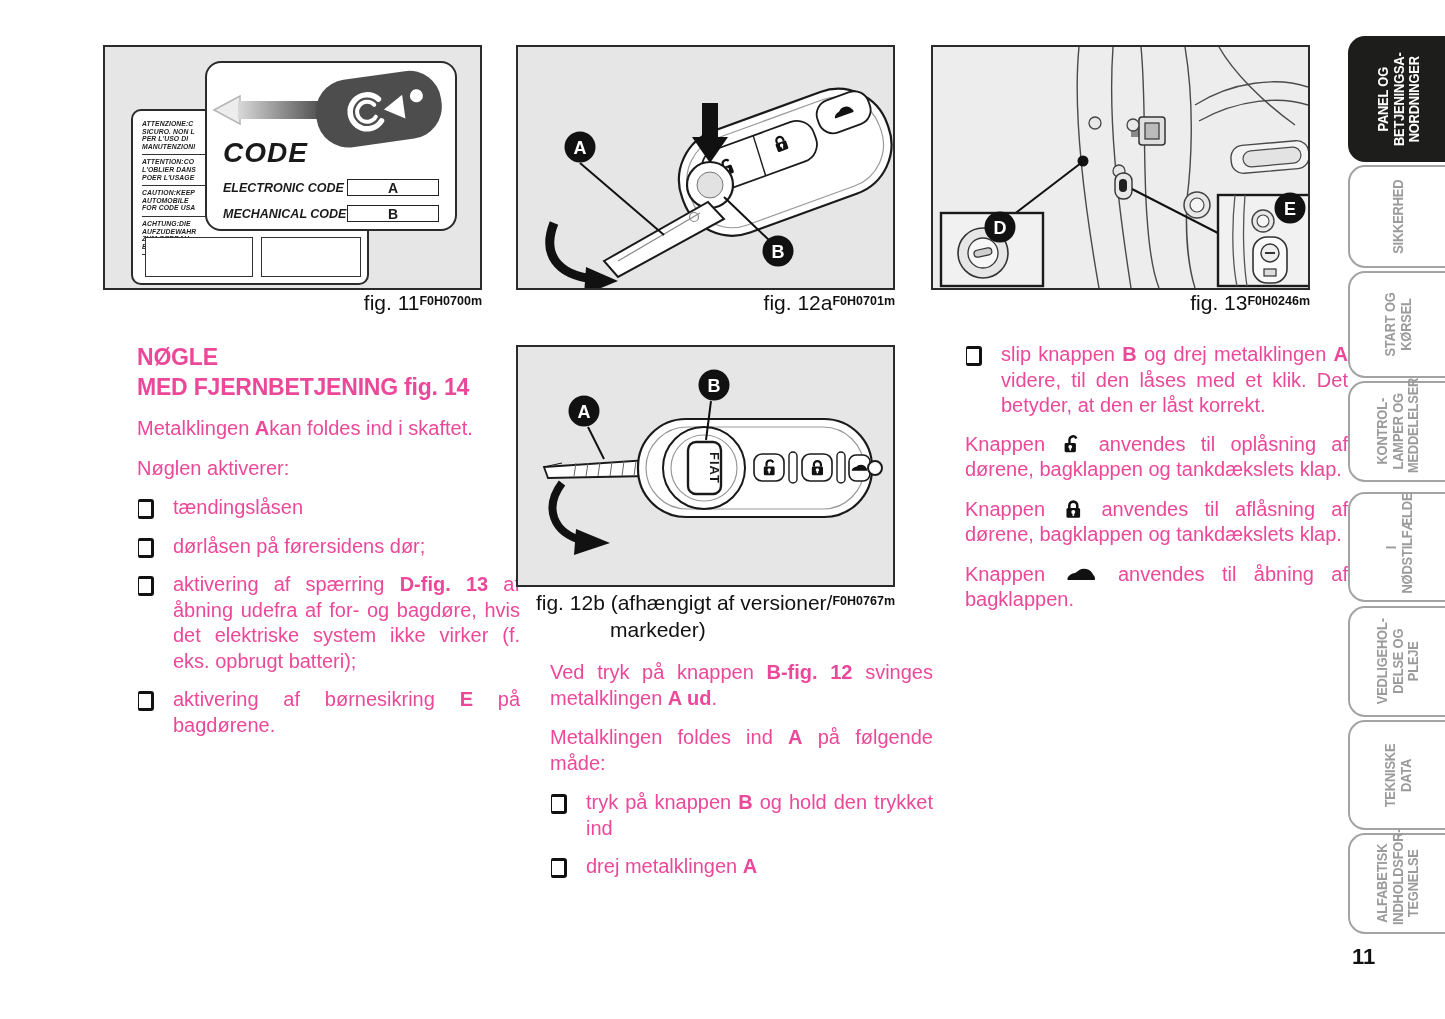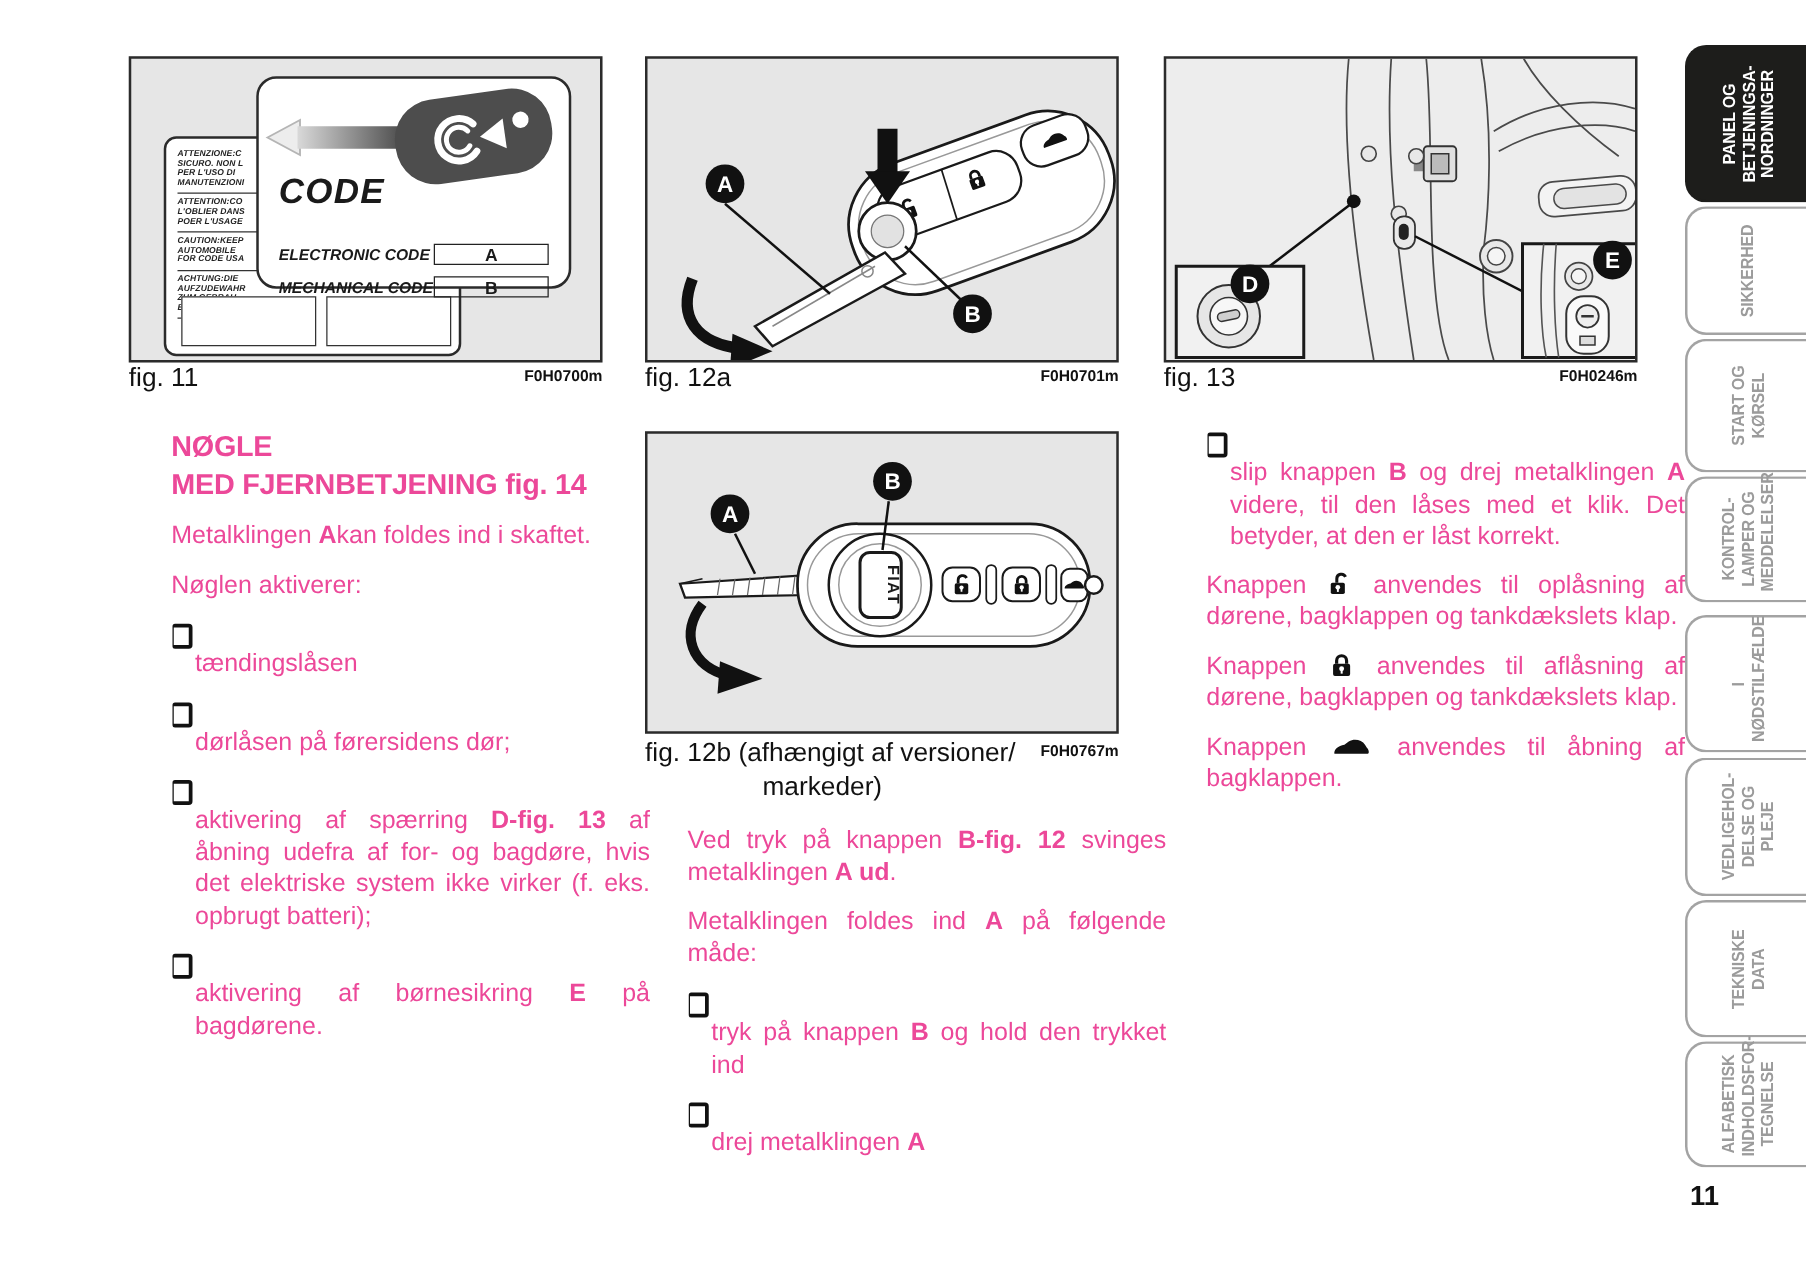--- a/index.html
+++ b/index.html
@@ -1,44 +1,44 @@
 <!DOCTYPE html>
 <html><head>
 <meta charset="utf-8">
 <style>
   html,body{margin:0;padding:0;background:#fff;}
   #page{position:relative;width:1445px;height:1019px;background:#fff;overflow:hidden;
         font-family:"Liberation Sans","DejaVu Sans",sans-serif;color:#1a1a1a;}
   
   .fig-panel{position:absolute;background:#e6e6e6;border:2px solid #2b2b2b;box-sizing:border-box;}
   .fig-panel svg{position:absolute;left:0;top:0;}
-  .caption-row{position:absolute;display:flex;justify-content:space-between;align-items:flex-start;}
+  .caption-row{position:absolute;display:flex;justify-content:flex-end;align-items:flex-start;}
   .fig-caption{font-size:21px;color:#111;}
   .fig-code{font-size:12.5px;font-weight:bold;margin-top:3px;color:#111;}
   .caption-line2{font-size:21px;color:#111;padding-left:62px;margin-top:2px;}
   
   .card-back{position:absolute;left:26px;top:62px;width:238px;height:176px;background:#fff;
              border:2px solid #2b2b2b;border-radius:10px;box-sizing:border-box;}
   .warn-stack{position:absolute;left:9px;top:6px;width:96px;}
   .warn{font-style:italic;font-weight:bold;font-size:6.8px;line-height:7.6px;white-space:pre-line;
         padding:3px 0 4px;border-bottom:1px solid #333;letter-spacing:.1px;color:#222;}
   .bbox{position:absolute;top:126px;height:40px;background:#fff;border:1.5px solid #333;box-sizing:border-box;}
   .card-front{position:absolute;left:100px;top:14px;width:252px;height:170px;background:#fff;
               border:2.5px solid #2b2b2b;border-radius:16px;box-sizing:border-box;z-index:2;}
   .code-title{position:absolute;left:16px;top:74px;font-size:28px;font-weight:bold;font-style:italic;letter-spacing:1px;}
-  .code-row{position:absolute;left:16px;display:flex;align-items:center;width:222px;margin-top:16px;}
+  .code-row{position:absolute;left:16px;display:flex;align-items:center;width:222px;}
   .code-row .lbl{font-style:italic;font-weight:bold;font-size:12.5px;width:124px;flex:0 0 auto;}
   .code-row .val{border:1.5px solid #222;width:92px;height:17px;display:flex;align-items:center;
                  justify-content:center;font-weight:bold;font-size:14px;box-sizing:border-box;}
   
   .col{position:absolute;width:383px;font-size:20px;line-height:25.5px;color:#ec4899;margin-left:34px;}
   .h1{font-weight:bold;font-size:23px;line-height:30px;letter-spacing:-.2px;margin:0 0 14px;}
   .col p{margin:0 0 14px;text-align:justify;}
   .b{font-weight:bold;}
-  .bullet{display:flex;margin:0 0 13px;flex-direction:column;}
+  .bullet{display:flex;margin:0 0 13px;}
   .bullet .box{flex:0 0 auto;width:12px;height:14px;border:3px solid #111;border-left-width:1.5px;
                border-radius:2px 3px 3px 2px;margin:4px 0 0 1px;}
   .bullet .bt{margin-left:19px;flex:1;text-align:justify;}
   .inline-icon{vertical-align:-3px;margin:0 3px;}
   .inline-icon.car{vertical-align:-1px;margin:0 4px;}
   
   .tab{position:absolute;left:1348px;width:99px;background:#fff;border:2.5px solid #a3a3a3;border-right:none;
        border-radius:17px 0 0 17px;display:flex;align-items:center;justify-content:center;box-sizing:border-box;}
   .tab.active{background:#1d1d1b;border-color:#1d1d1b;}
   .tab span{display:block;transform:rotate(-90deg) scaleX(.92);white-space:pre-line;text-align:center;

